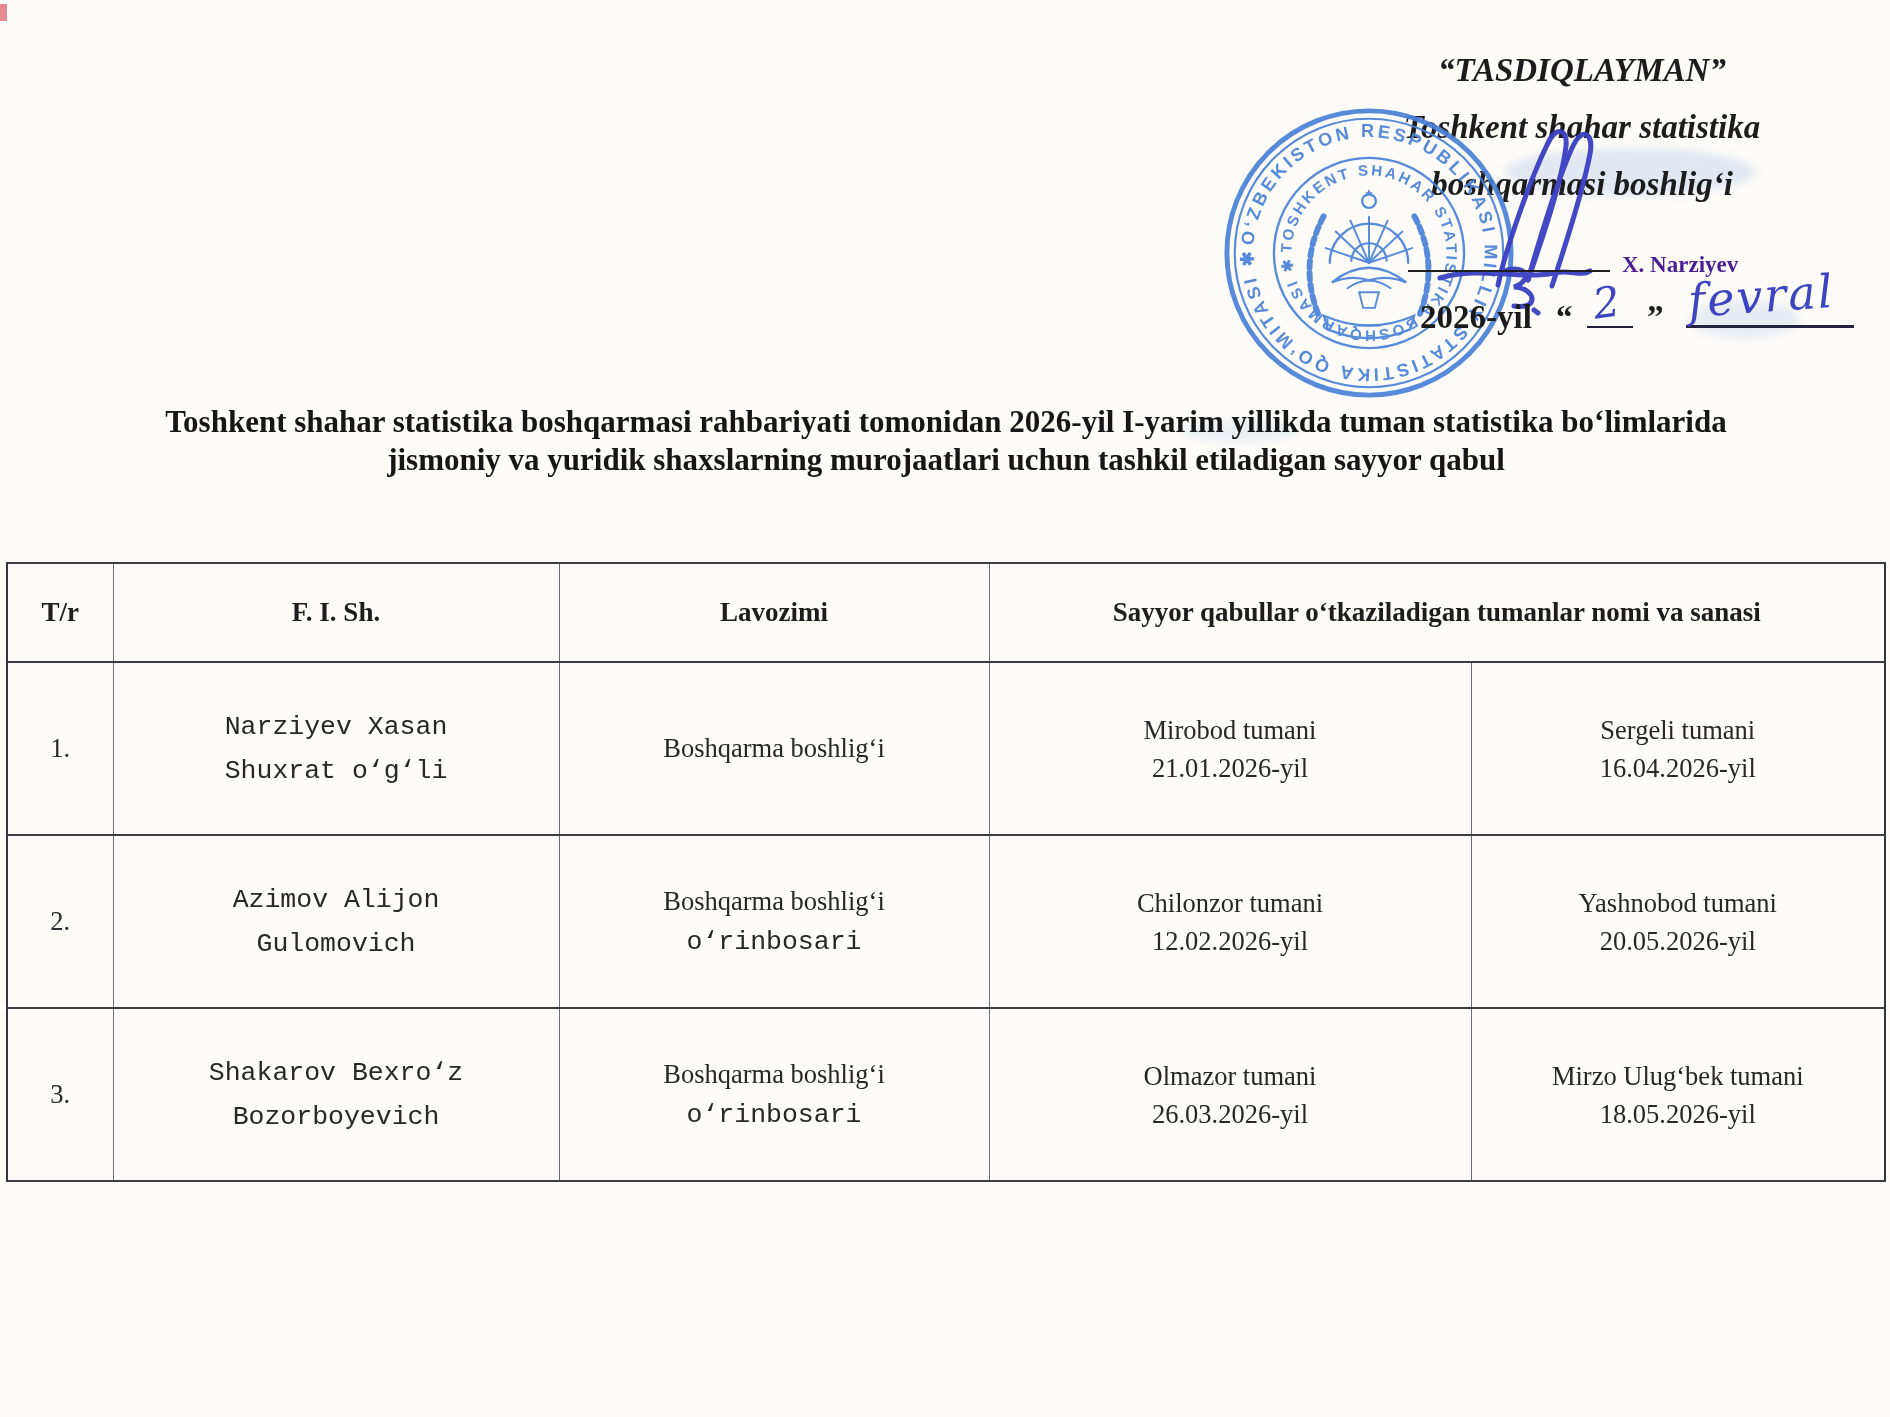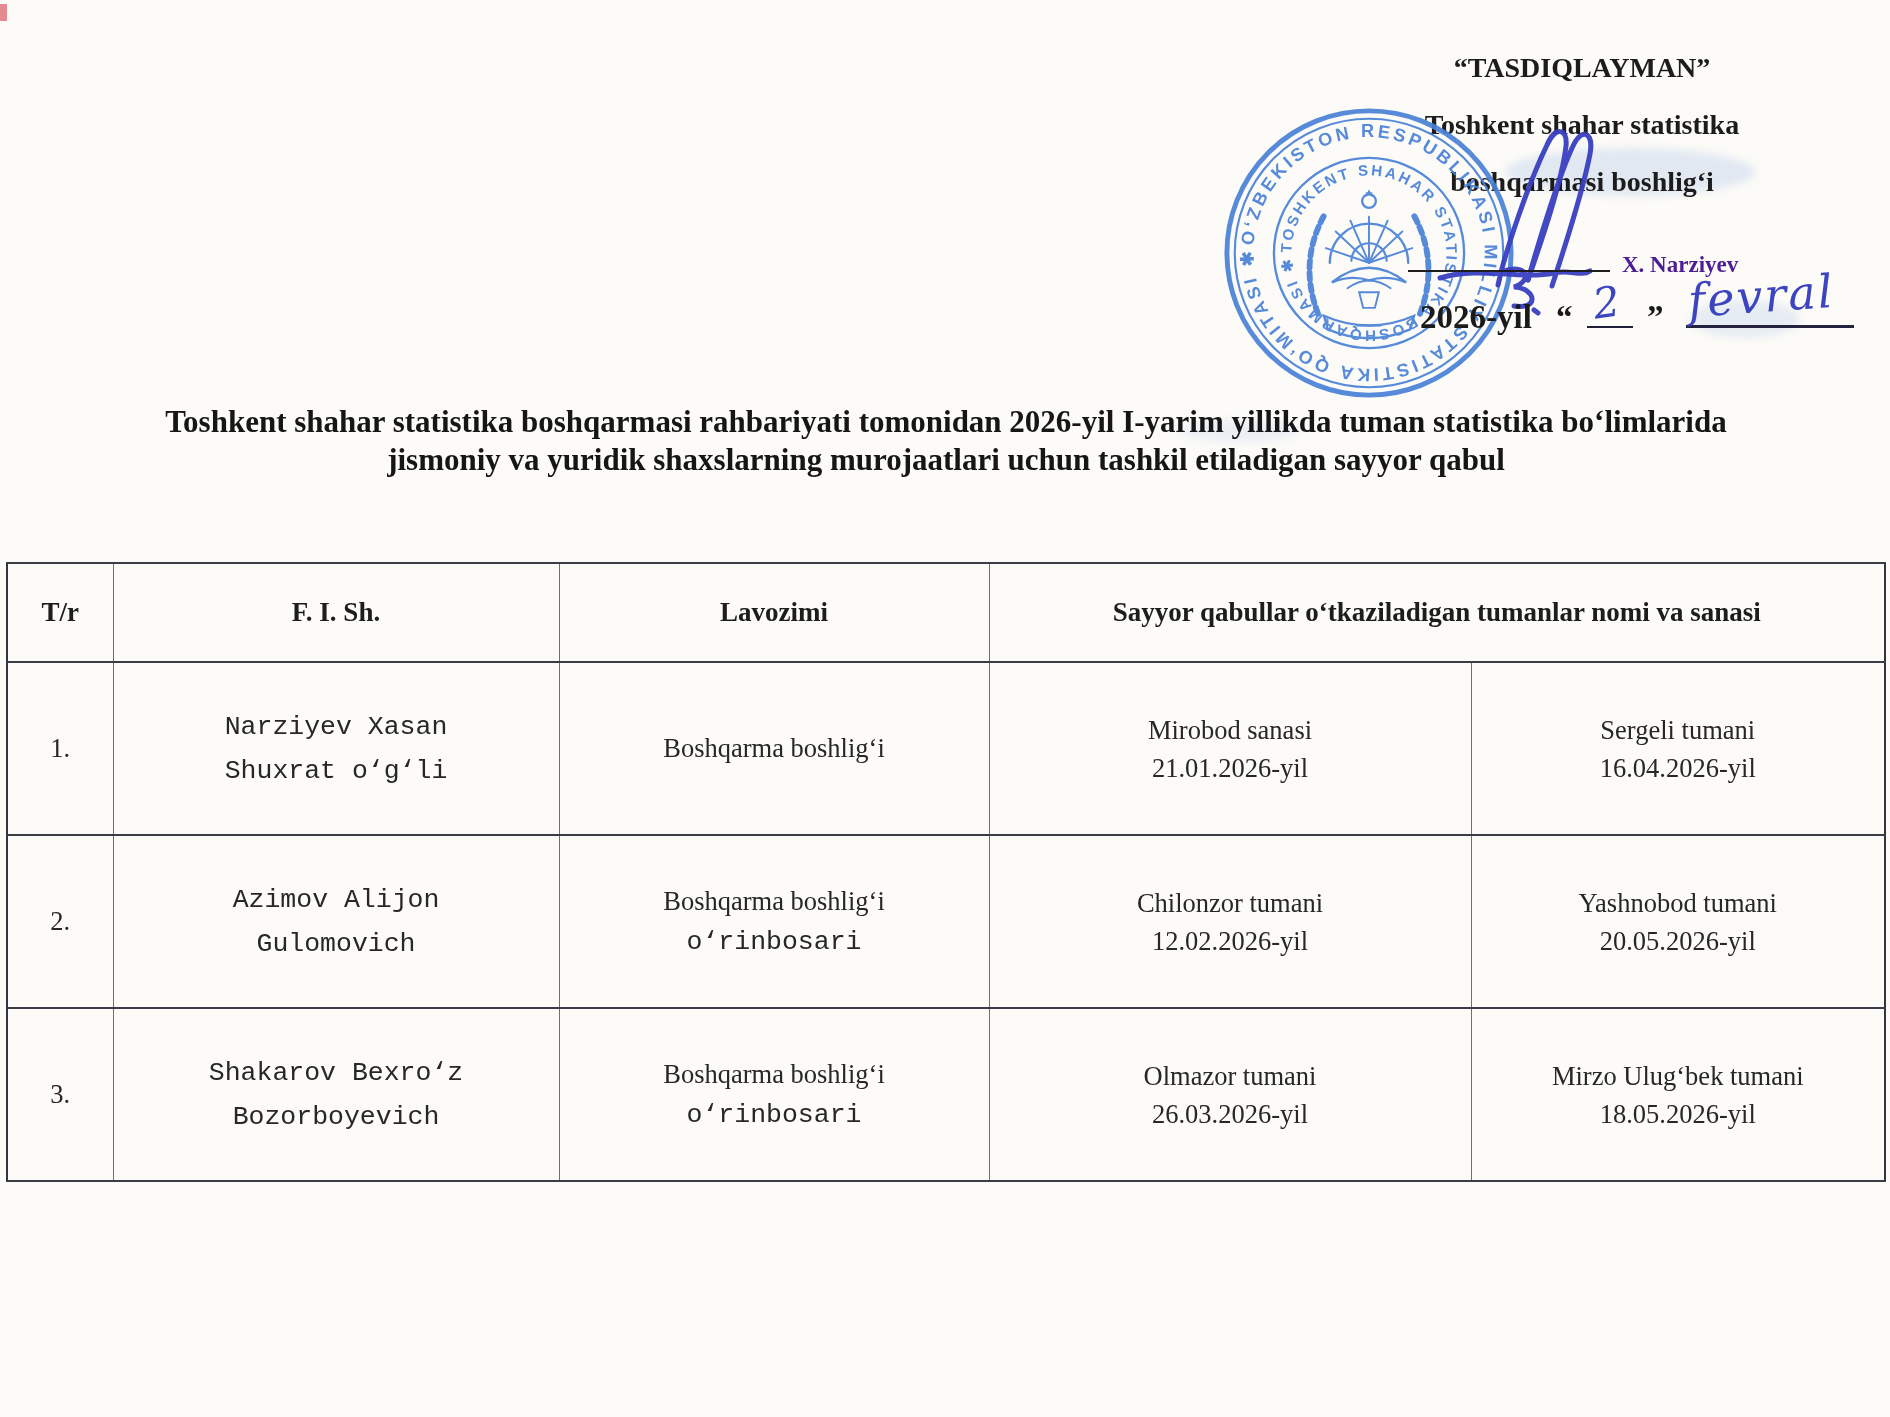--- a/index.html
+++ b/index.html
@@ -5,21 +5,21 @@
   html,body{margin:0;padding:0;background:#e9e9e9;}
   .page{
     position:relative;width:1890px;height:1417px;overflow:hidden;
     background:#fcfbf7;
     font-family:"Liberation Serif", serif;
     color:#222;
   }
   
   .approval-line{
     position:absolute;left:1312px;width:540px;text-align:center;
-    font-weight:bold;font-size:28px;color:#1c1c1c;white-space:nowrap;
+    font-weight:bold;font-size:33px;color:#1c1c1c;white-space:nowrap;font-style:italic;
   }
   .sig-row{position:absolute;left:1408px;top:238px;white-space:nowrap;}
   .sig-blank{display:inline-block;width:202px;border-bottom:2.6px solid #1e1e1e;height:32px;vertical-align:baseline;}
   .signer{font-weight:bold;font-size:23px;color:#4c1d95;margin-left:12px;}
   .date-row{position:absolute;left:1420px;top:291px;white-space:nowrap;font-weight:bold;font-size:33px;color:#1a1a1a;}
   .date-part{display:inline-block;text-align:center;}
   .day-blank{display:inline-block;width:46px;border-bottom:2.6px solid #20203a;height:34px;position:relative;margin:0 6px;}
   .month-blank{display:inline-block;width:168px;border-bottom:3px solid #23233f;height:34px;position:relative;margin-left:14px;}
   .hand{
     position:absolute;color:#3c44c0;font-family:"DejaVu Serif", serif;
@@ -171,21 +171,21 @@
         <td>1.</td>
         <td>
           <div class="tline">Narziyev Xasan</div>
           <div class="tline">Shuxrat o‘g‘li</div>
         </td>
         <td>
           <div class="posline">Boshqarma boshlig‘i</div>
 
         </td>
         <td>
-          <div class="dline">Mirobod  sanasi</div>
+          <div class="dline">Mirobod  tumani</div>
           <div class="dline">21.01.2026-yil</div>
         </td>
         <td>
           <div class="dline">Sergeli tumani</div>
           <div class="dline">16.04.2026-yil</div>
         </td>
       </tr>
       <tr class="brow">
         <td>2.</td>
         <td>

